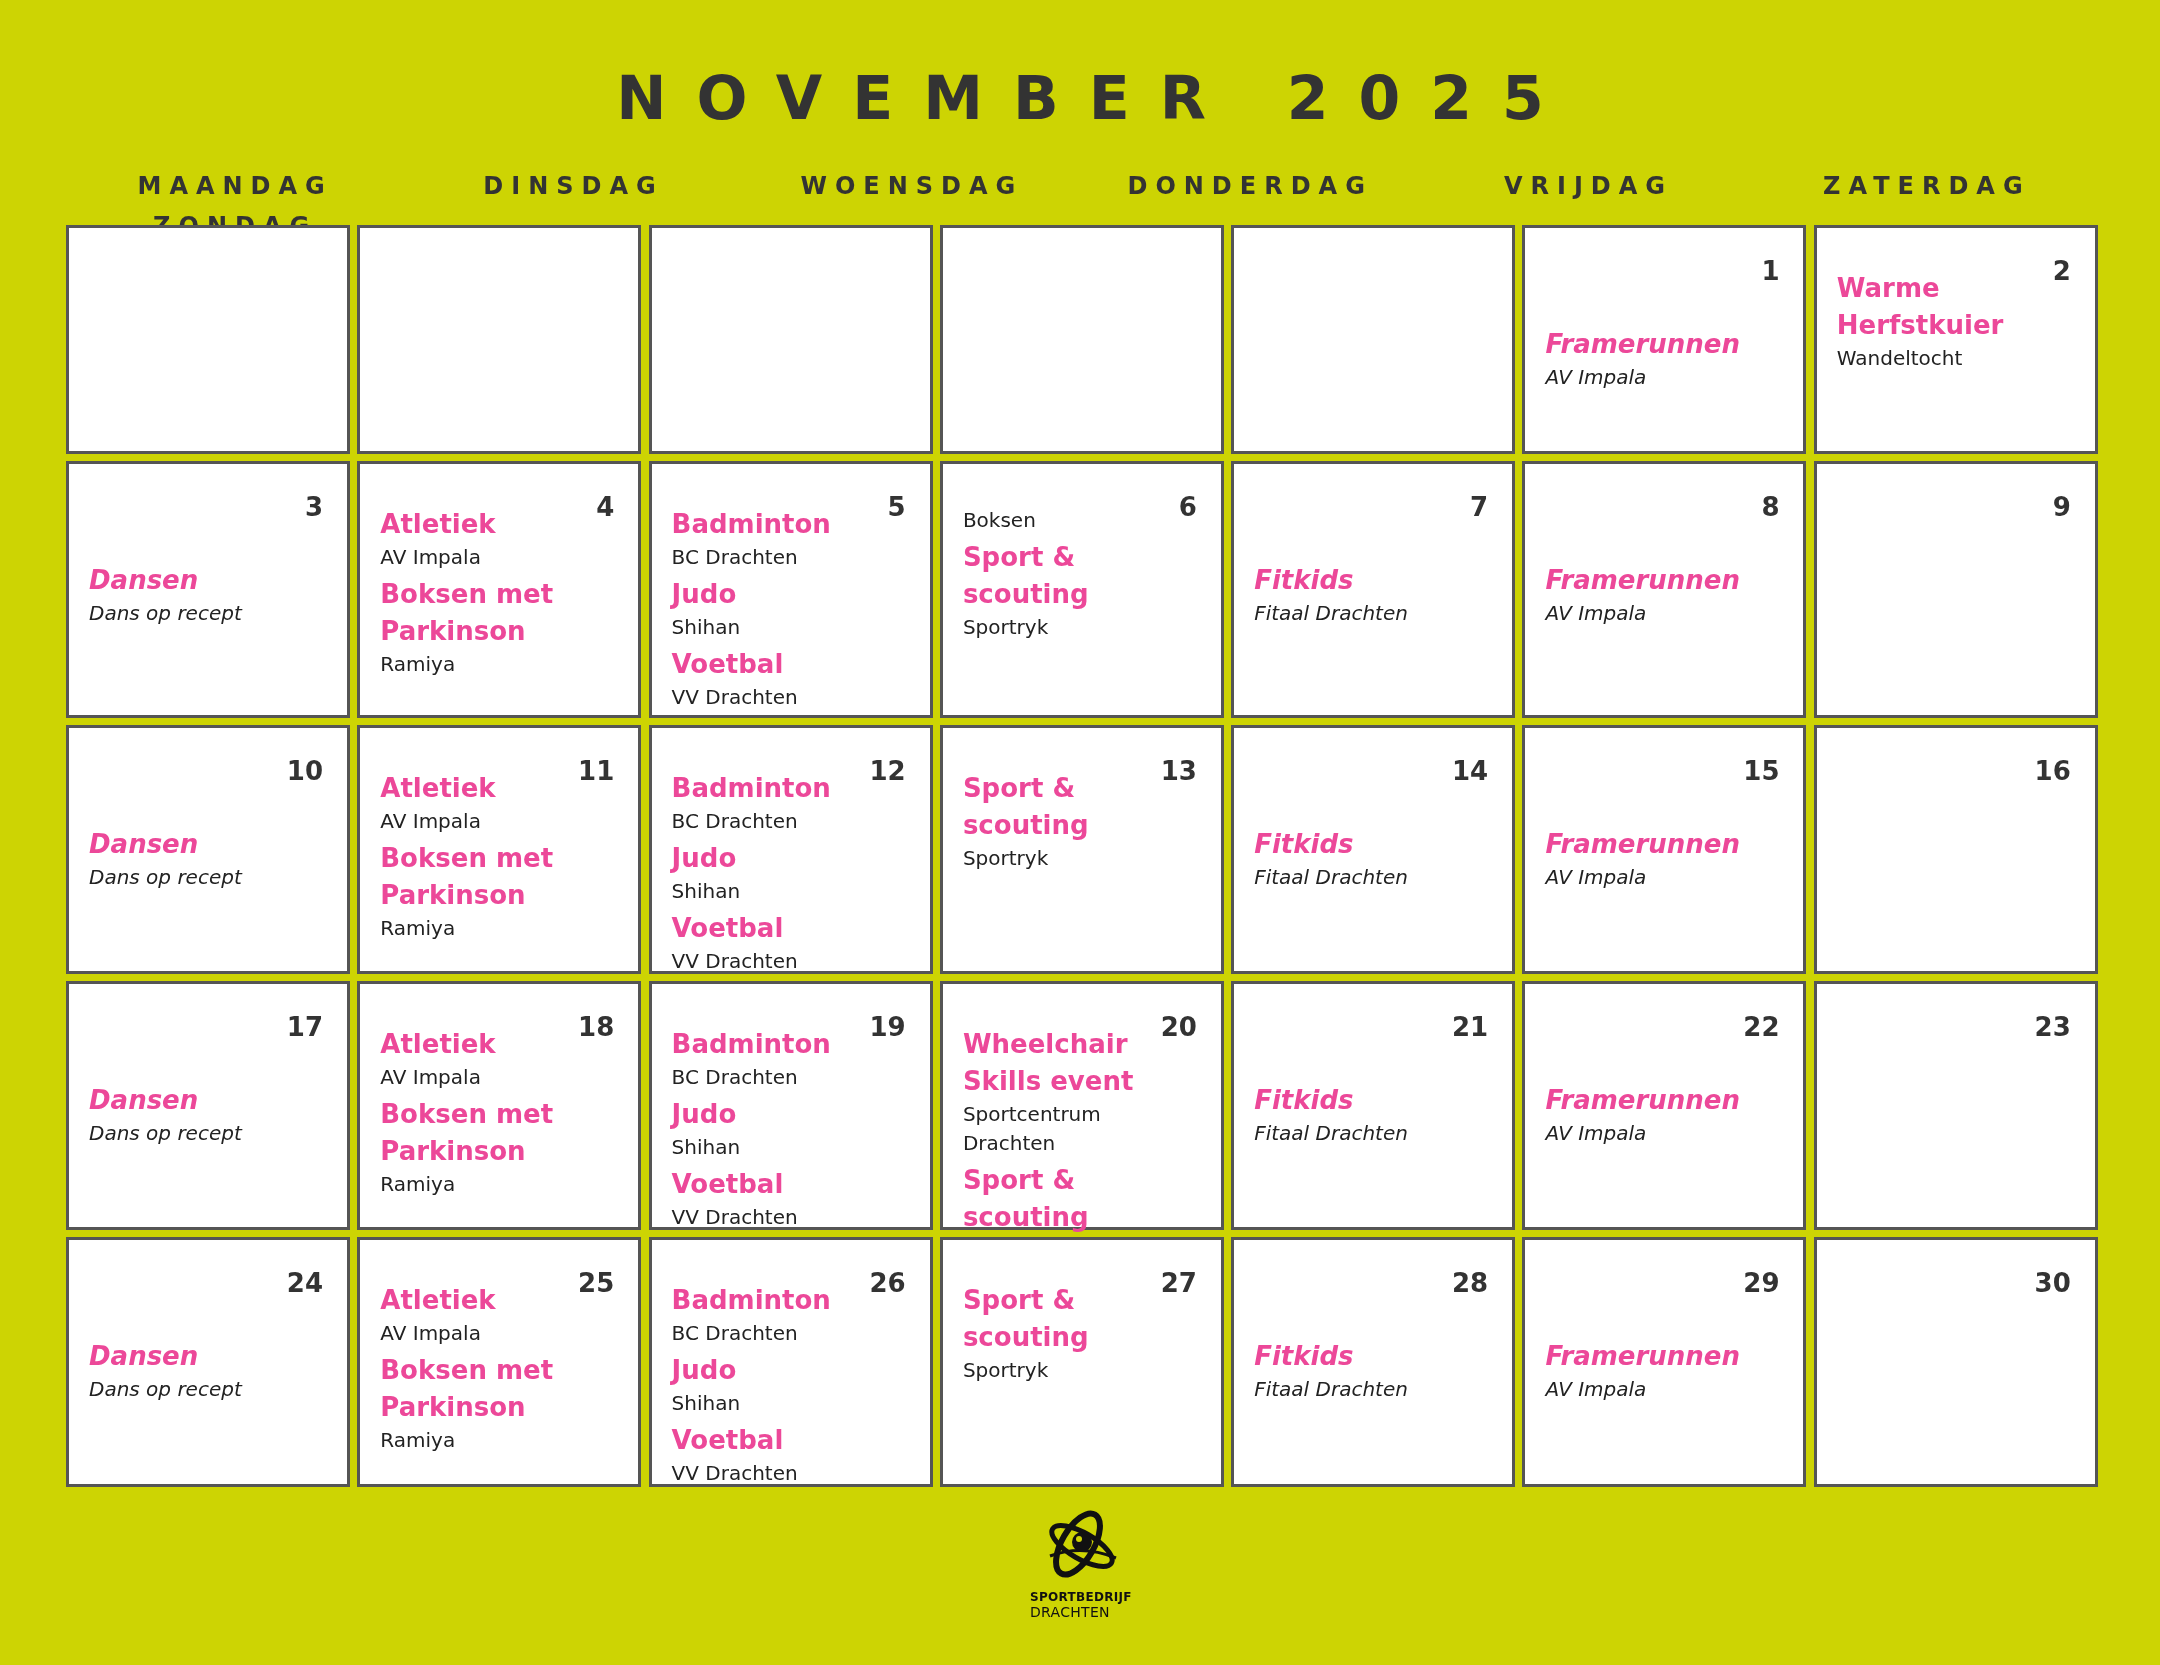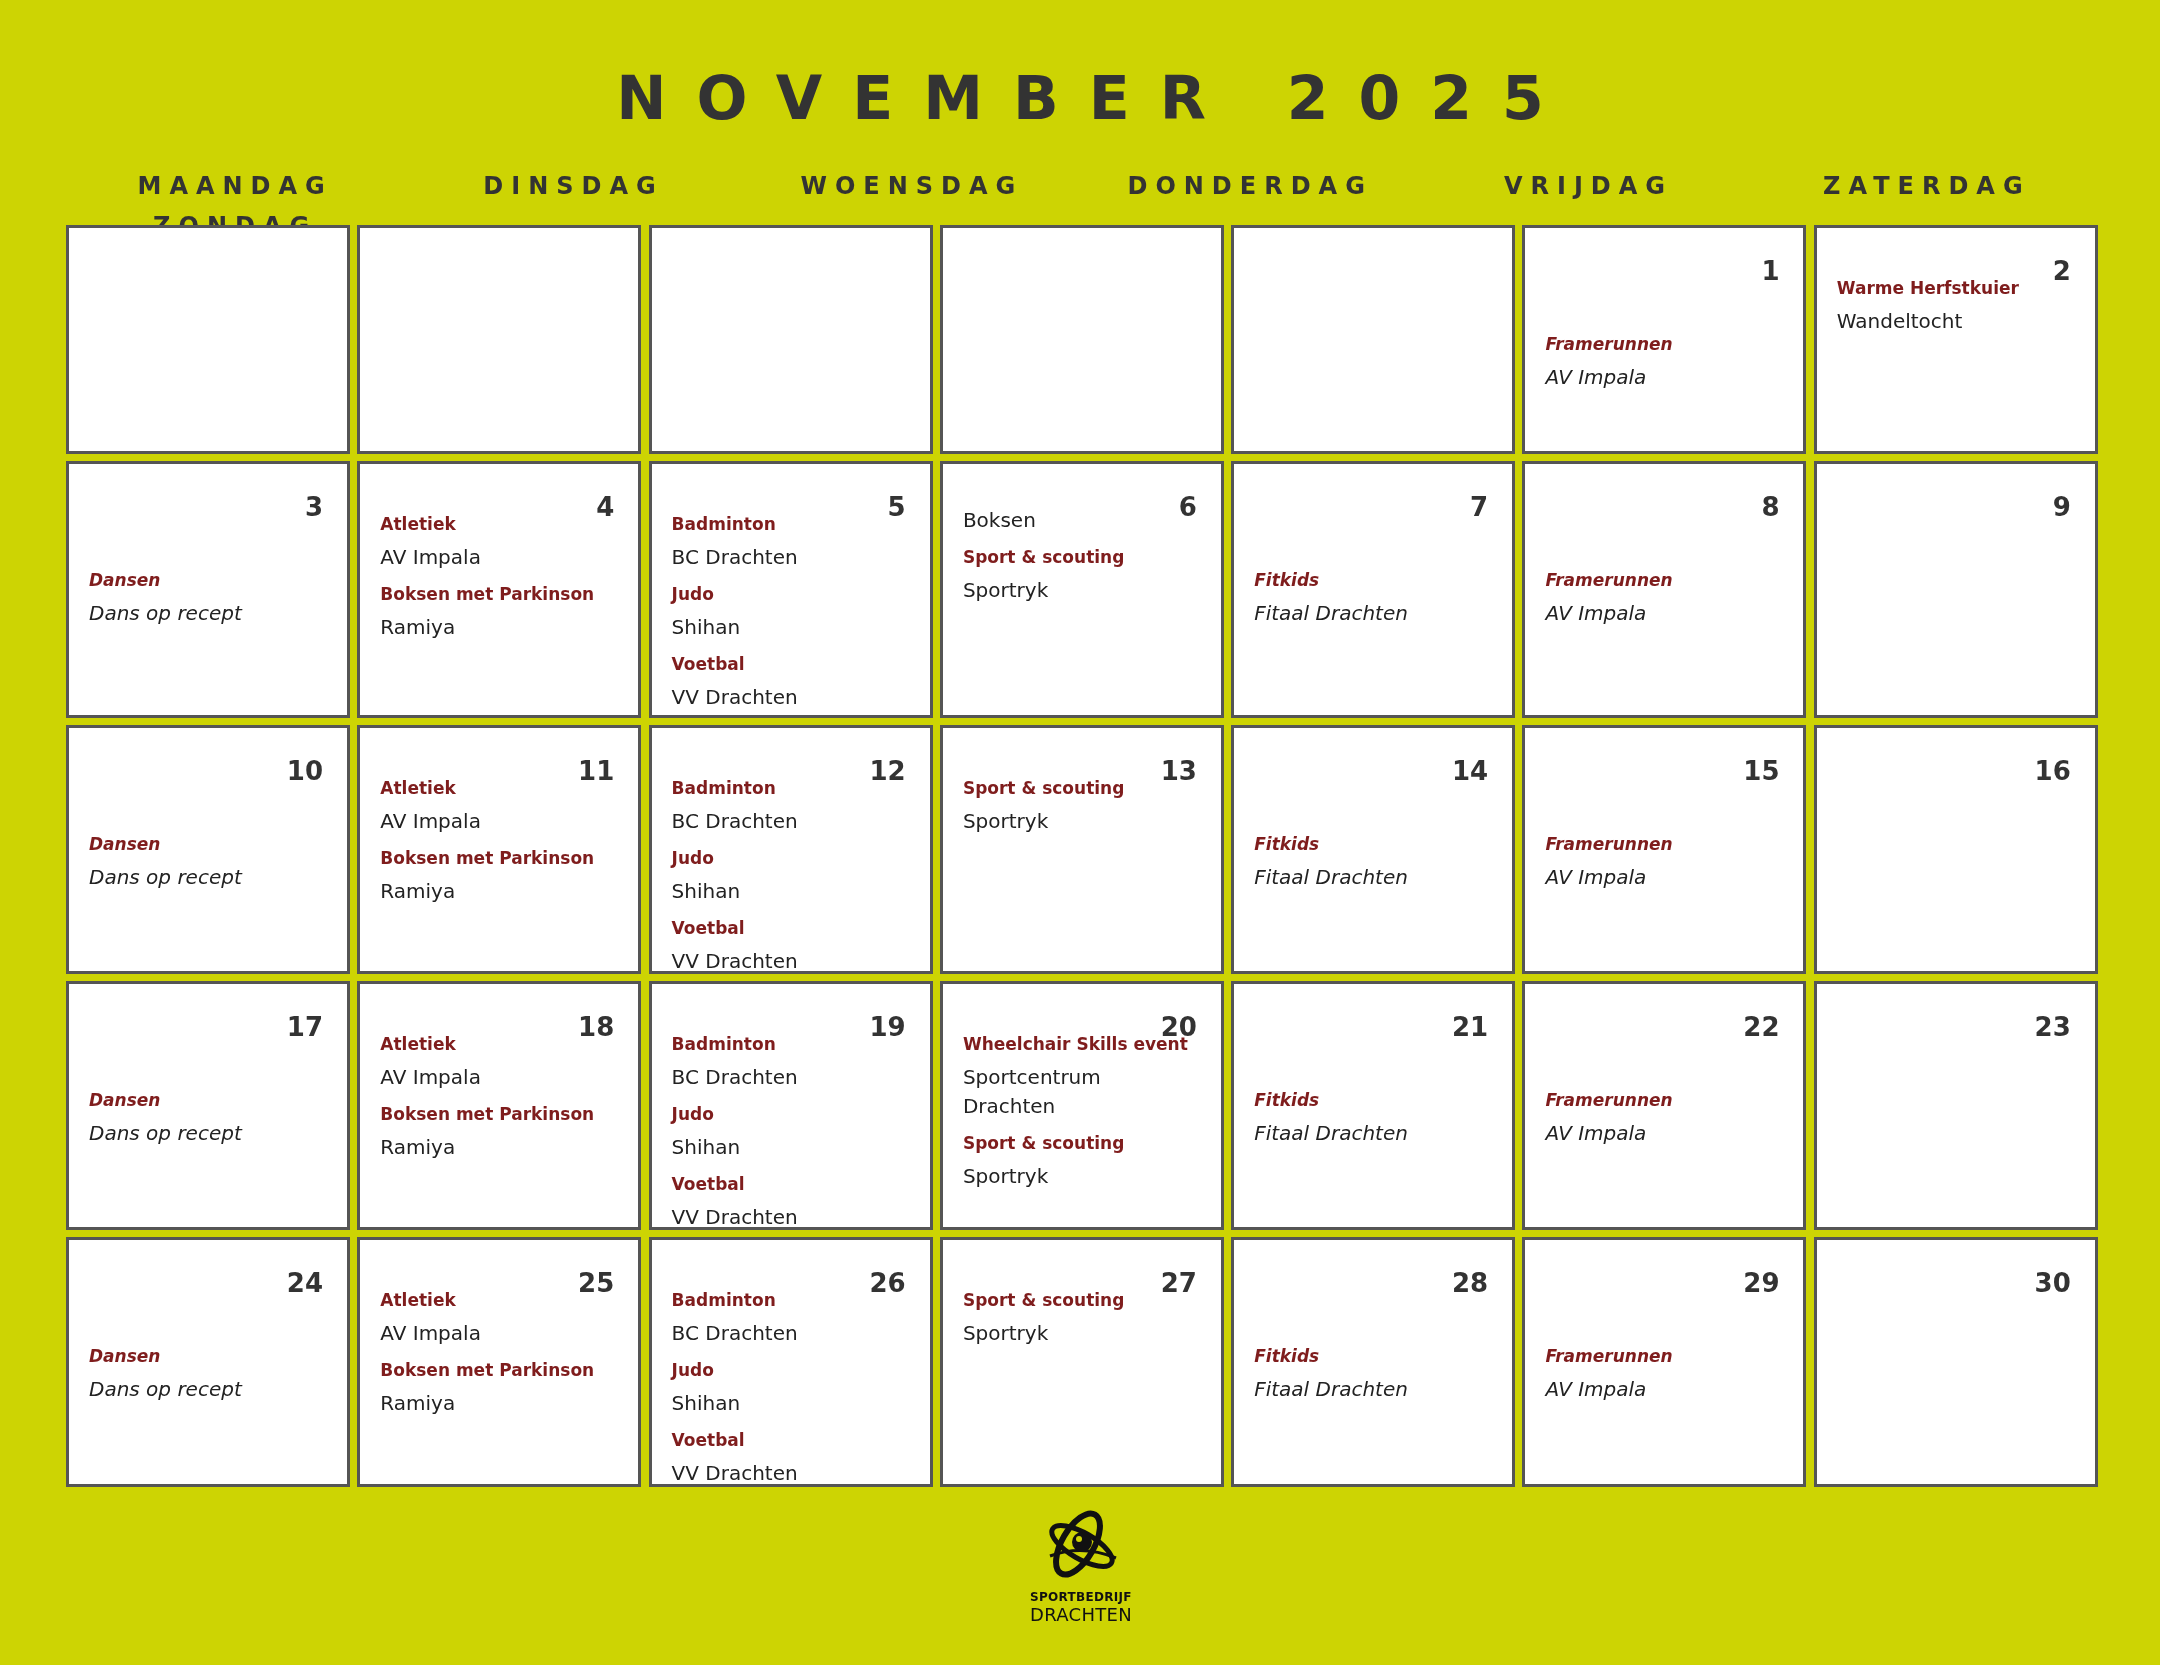--- a/index.html
+++ b/index.html
@@ -45,33 +45,33 @@
   }
   .cell.empty { }
   .daynum {
     position: absolute; right: 24px; top: 28px;
     font-size: 26px; font-weight: bold; color: #333;
   }
   .events { width: 232px; }
   .events.top { margin-top: 8px; }
   .events.mid { margin-top: 64px; font-style: italic; }
   .ev-title {
-    font-size: 17px; font-weight: bold; color: #7f1d1d;
+    font-size: 26px; font-weight: bold; color: #ec4899;
     line-height: 37px;
   }
   .ev-sub {
     font-size: 20px; color: #222; line-height: 29px;
     margin-bottom: 4px;
   }
   .logo {
     position: absolute; left: 1030px; top: 1500px; width: 100px; height: 140px;
   }
   .logo svg { display: block; margin: 0 auto; }
   .logo-l1 { font-size: 12px; font-weight: bold; color: #111; letter-spacing: 0.3px; margin-top: 4px; }
-  .logo-l2 { font-size: 18px; color: #111; letter-spacing: 0.3px; }
+  .logo-l2 { font-size: 14px; color: #111; letter-spacing: 0.3px; }
 </style>
 </head>
 <body>
 
 <div class="title">NOVEMBER 2025</div>
 
 <div class="weekdays">
   <div class="weekday">MAANDAG</div>
   <div class="weekday">DINSDAG</div>
   <div class="weekday">WOENSDAG</div>

